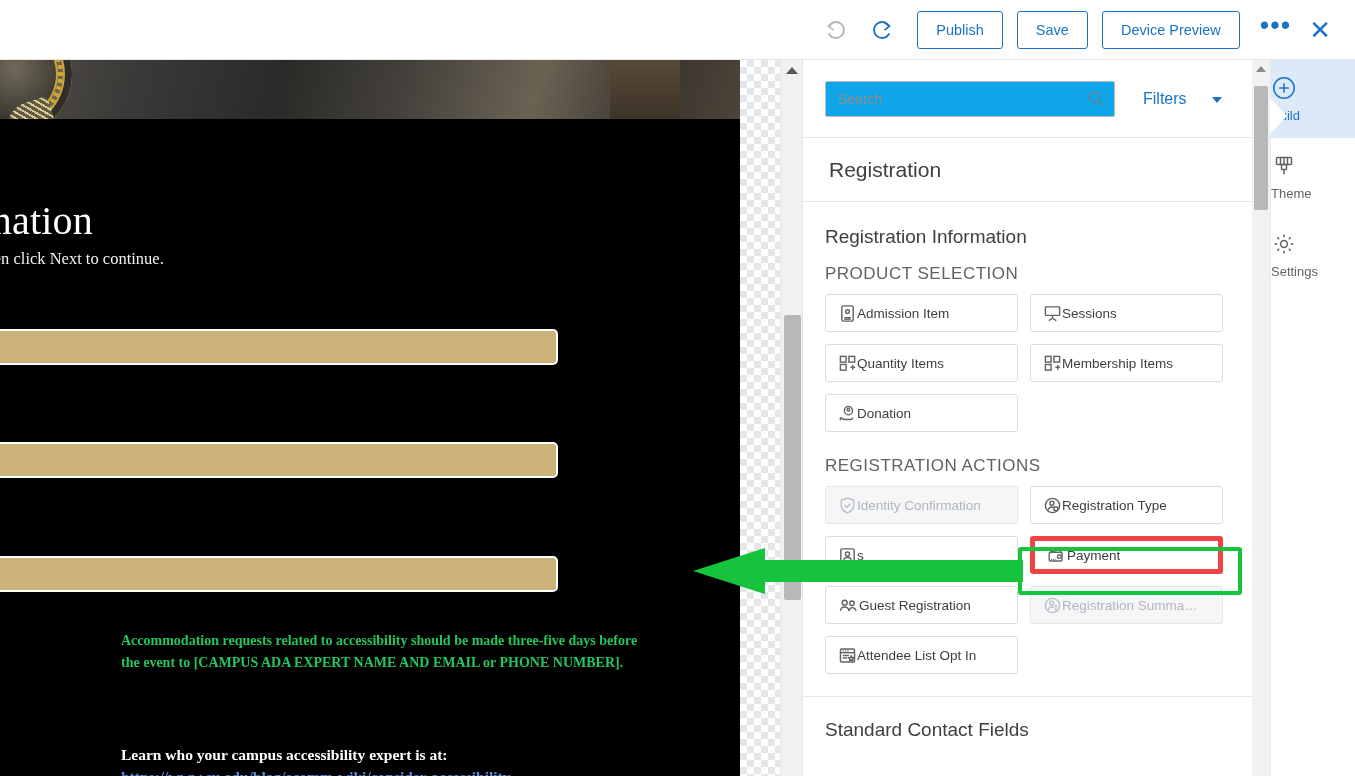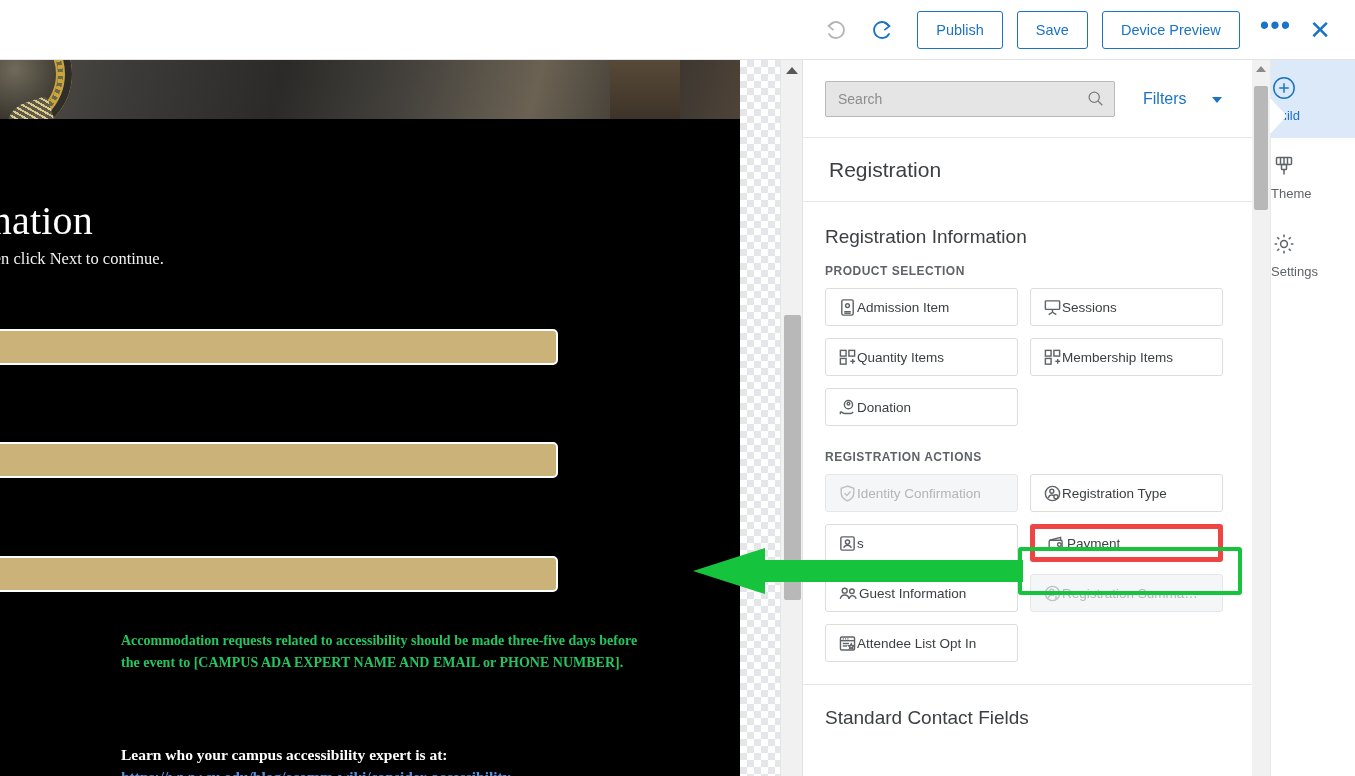--- a/index.html
+++ b/index.html
@@ -89,36 +89,36 @@
 
   
   .rpanel { position:absolute; left:802px; top:60px; width:452px; height:716px;
     background:#fff; border-left:1px solid #e3e3e3; overflow:hidden; }
 
   .rp-search-row { height:78px; border-bottom:1px solid #e6e6e6;
     display:flex; align-items:center; padding:0 22px; }
   .search-wrap { position:relative; width:290px; height:36px; }
   .search-input { width:290px; height:36px; border:1px solid #b9b9b9;
     border-radius:2px; padding:0 38px 0 12px; font-size:14px; color:#333;
-    font-family:"Liberation Sans", sans-serif; outline:none; background:#e5e5e5; }
+    font-family:"Liberation Sans", sans-serif; outline:none; background:#0ea5e9; }
   .search-input::placeholder { color:#8d8d8d; }
   .search-ic { position:absolute; right:11px; top:9px; width:17px; height:17px;
     pointer-events:none; }
   .filters { margin-left:28px; color:#1a73c7; font-size:16px; cursor:pointer;
     display:flex; align-items:center; gap:25px; }
   .chev { width:0;height:0;border-left:5px solid transparent;
     border-right:5px solid transparent;border-top:6px solid #1a73c7;
     margin-top:3px; }
 
   .rp-h1 { height:64px; display:flex; align-items:center; padding:0 26px;
     font-size:21px; color:#3c4043; border-bottom:1px solid #e6e6e6;
     font-weight:400; }
   .rp-h2 { padding:24px 22px 16px; font-size:19px; color:#3c4043;
     font-weight:400; }
-  .grp-label { padding:0 22px 10px; font-size:12px; font-weight:700;
+  .grp-label { padding:0 22px 10px; font-size:17px; font-weight:400;
     letter-spacing:.5px; color:#5f6368; }
 
   .chip-grid { display:flex; flex-wrap:wrap; gap:12px; padding:0 22px; }
   .chip { width:193px; height:38px; border:1px solid #dcdcdc; border-radius:3px;
     background:#fff; display:flex; align-items:center; padding:0 12px; gap:0;
     cursor:pointer; position:relative; }
   .chip-label { font-size:13.5px; color:#3c4043; white-space:nowrap;
     overflow:hidden; text-overflow:ellipsis; }
   .chip.disabled { background:#f5f6f7; border-color:#e4e6e8; cursor:default; }
   .chip.disabled .chip-label { color:#b2b6ba; }
@@ -336,21 +336,21 @@
         <span class="chip-label">Payment</span>
       </div>
 
       <div class="chip">
         <svg width="21" height="19" viewBox="0 0 22 20">
           <circle cx="7" cy="7" r="2.6"></circle>
             <path d="M2.4 15.6c.6-2.6 2.4-4 4.6-4s4 1.4 4.6 4"></path>
           <circle cx="14.6" cy="7.6" r="2.4"></circle>
             <path d="M11.6 15.6c.6-2.3 1.8-3.4 3.4-3.4 2 0 3.4 1.4 4 3.4"></path>
         </svg>
-        <span class="chip-label">Guest Information</span>
+        <span class="chip-label">Guest Registration</span>
       </div>
 
       <div class="chip disabled">
         <svg width="19" height="19" viewBox="0 0 20 20">
           <circle cx="10" cy="10" r="7.5"></circle>
             <circle cx="9.2" cy="7.5" r="2.1"></circle>
           <path d="M5.6 14.6c.6-2 2-3 3.6-3 .9 0 1.7.3 2.3.8"></path>
           <line x1="13.6" y1="12.6" x2="13.6" y2="16"></line>
             <circle cx="13.6" cy="10.8" r=".6"></circle>
         </svg>

